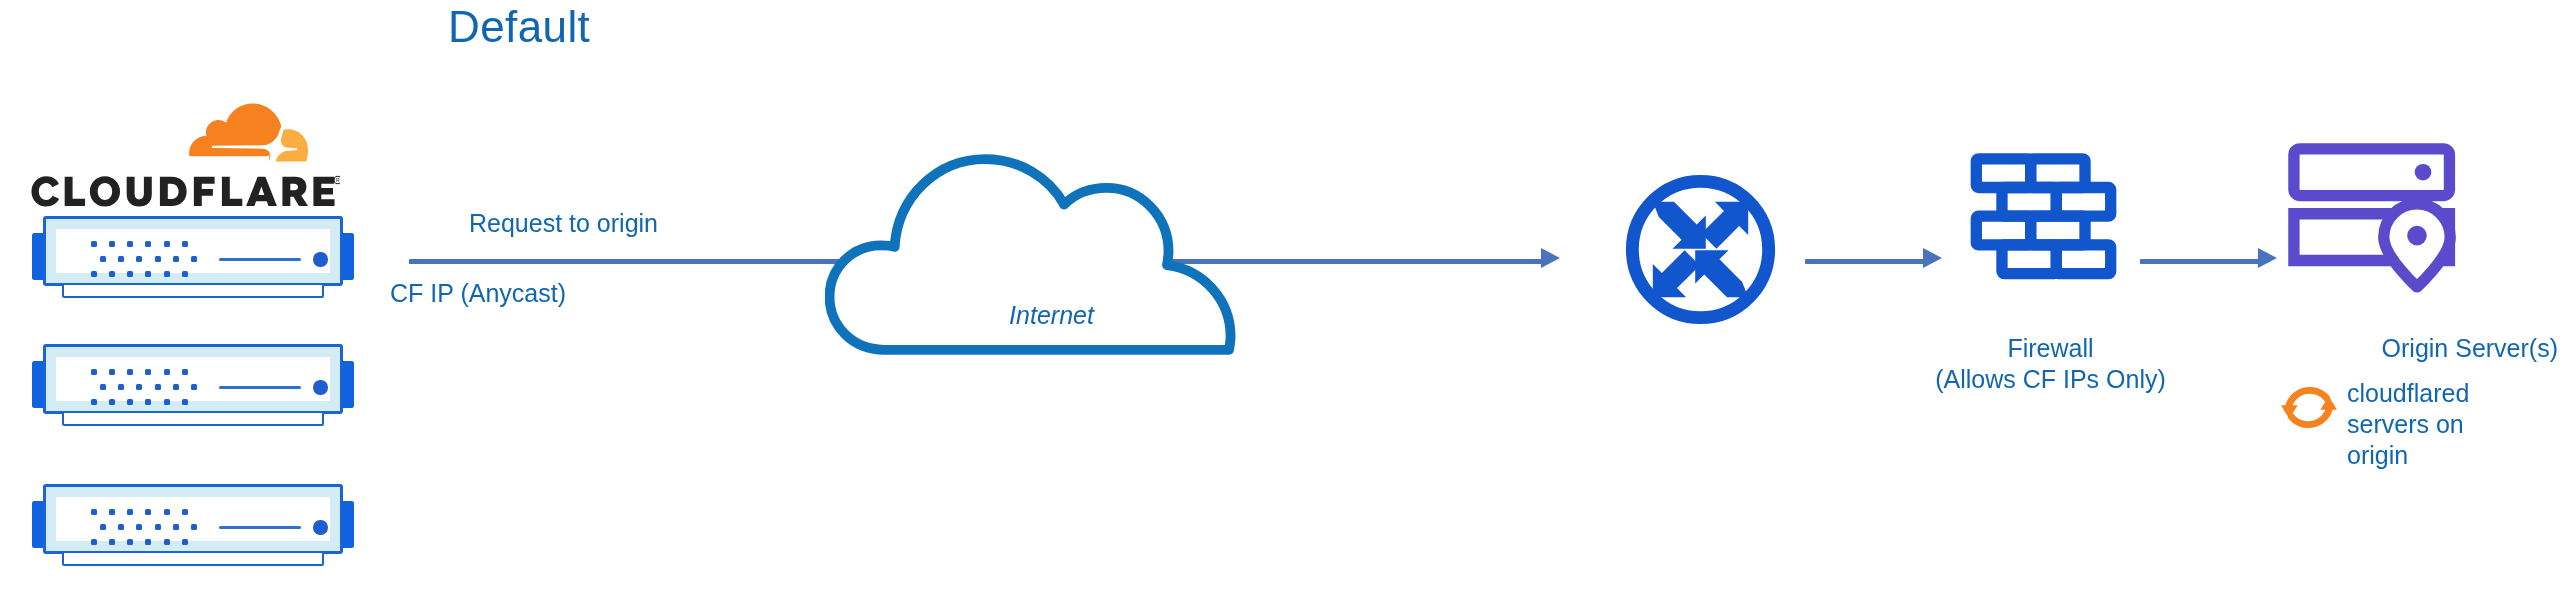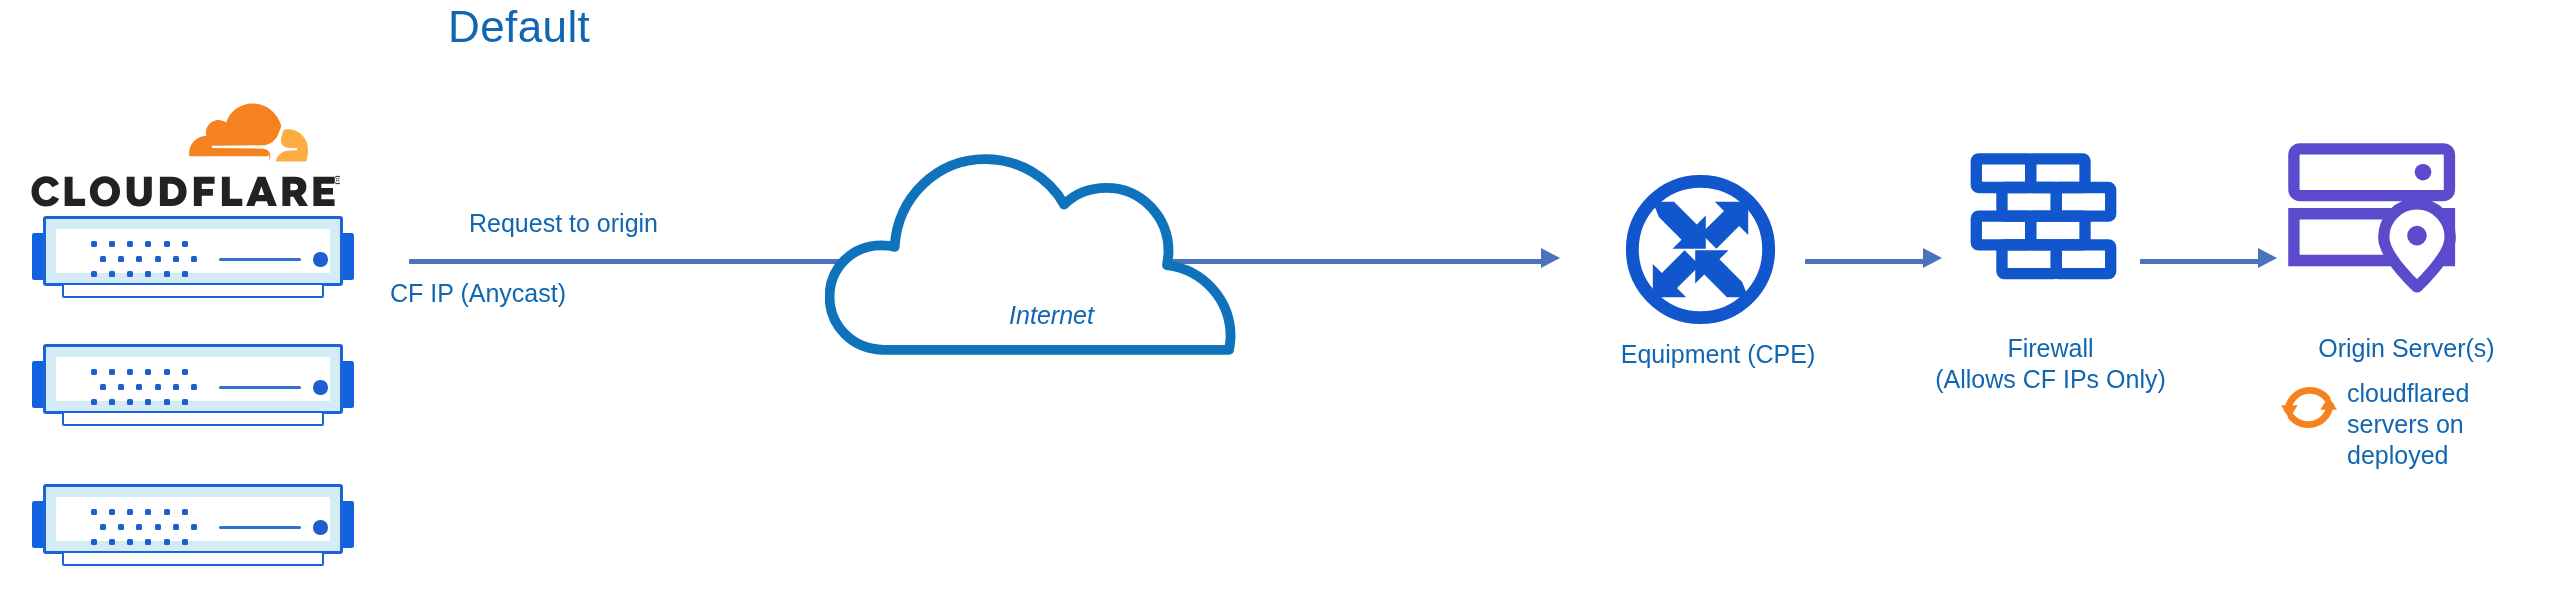--- a/index.html
+++ b/index.html
@@ -82,21 +82,21 @@
   }
 
   
   #cpe-node{left:1621px;top:170px;width:159px;height:159px;}
   #cpe-label{left:1544px;top:339px;width:348px;text-align:center;}
   
   #firewall-node{left:1968px;top:151px;width:151px;height:144px;}
   #firewall-label{left:1884px;top:333px;width:333px;text-align:center;}
   
   #origin-node{left:2287px;top:142px;width:189px;height:151px;}
-  #origin-label{left:2255px;top:333px;width:303px;text-align:center;}
+  #origin-label{left:2255px;top:333px;width:303px;text-align:right;}
   #cloudflared-sync-icon{left:2278px;top:378px;width:62px;height:59px;}
   #cloudflared-note{left:2347px;top:378px;width:197px;}
 
   .node-label{
     color:#1066b1;font-size:25px;line-height:31px;
   }
   .node-label span{display:block;}
 </style>
 </head>
 <body>
@@ -247,21 +247,20 @@
     <path d="M42 42 L70 42 L100 72 L112 60 L112 104 L68 104 L80 92 L50 62 Z"></path>
 
     <path d="M168 42 L168 86 L156 74 L126 104 L106 84 L136 54 L124 42 Z"></path>
 
     <path d="M42 168 L42 124 L54 136 L84 106 L104 126 L74 156 L86 168 Z"></path>
 
     <path d="M168 168 L140 168 L110 138 L98 150 L98 106 L142 106 L130 118 L160 148 Z"></path>
   </g>
 </svg>
 <div class="abs nosel node-label" id="cpe-label">
-  <span>Equipment (CPE)</span>
 </div>
 
 <div class="abs arrow-line" id="cpe-fw-arrow-line"></div>
 <div class="abs arrow-head" id="cpe-fw-arrow-head"></div>
 
 <svg class="abs nosel" id="firewall-node" viewBox="0 0 200 190">
   <g fill="none" stroke="#1156CC" stroke-width="15" stroke-linejoin="round">
     <rect x="11" y="10" width="72" height="38" rx="3"></rect>
     <rect x="83" y="10" width="72" height="38" rx="3"></rect>
     <rect x="45" y="48" width="72" height="38" rx="3"></rect>
@@ -296,15 +295,15 @@
     <path d="M13 45 A29 29 0 0 1 66 29"></path>
     <path d="M69 33 A29 29 0 0 1 16 49"></path>
   </g>
   <path d="M4 36 L26 36 L15 54 Z" fill="#F6821F"></path>
   <path d="M78 42 L56 42 L67 24 Z" fill="#F6821F"></path>
 </svg>
 
 <div class="abs nosel node-label" id="cloudflared-note">
   <span>cloudflared</span>
   <span>servers on</span>
-  <span>deployed</span>
+  <span>origin</span>
 </div>
 
 
 </body></html>

